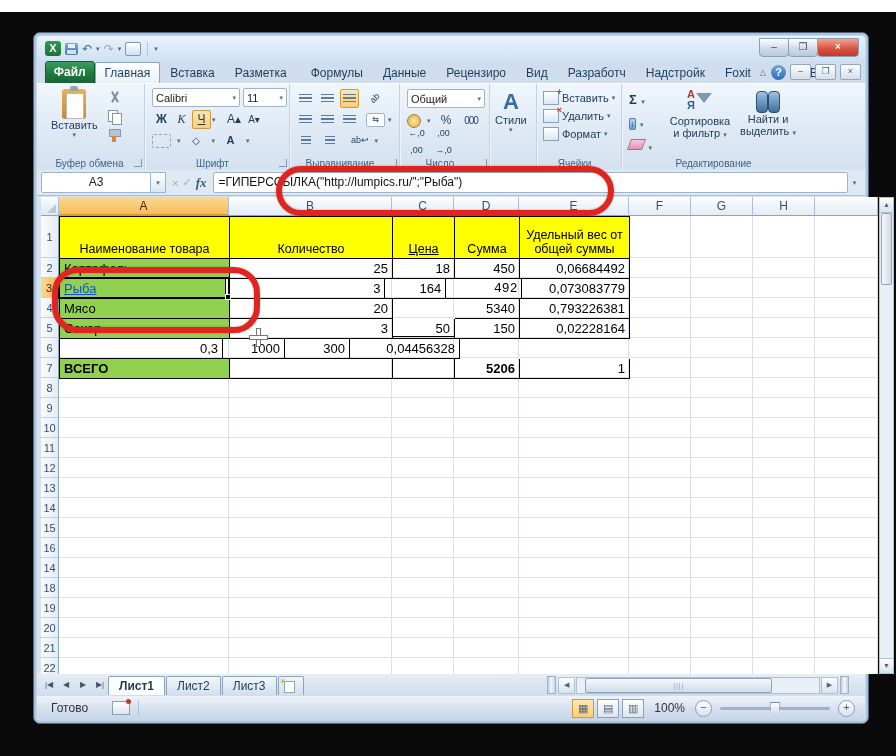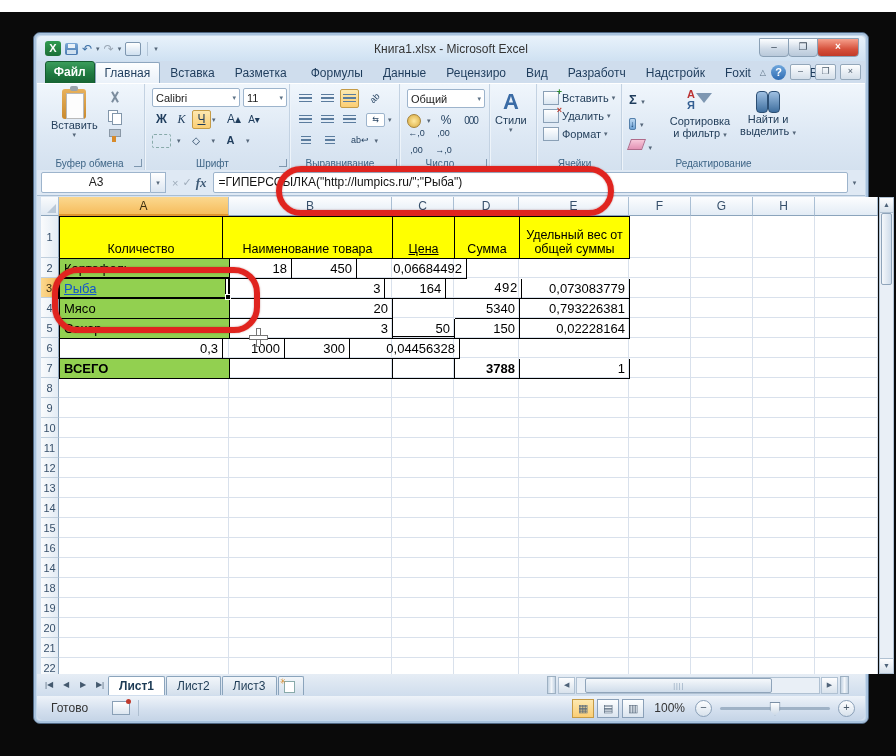--- a/index.html
+++ b/index.html
@@ -205,21 +205,20 @@
         <span class="xl-logo">X</span>
         <span class="save-ic"></span>
         <span class="qbtn">↶</span>
           <span class="mini-arrow">▾</span>
         <span class="qbtn gray">↷</span>
           <span class="mini-arrow">▾</span>
         <span class="gridbtn"></span>
         <span class="qat-sep"></span>
         <span class="mini-arrow">▾</span>
       </div>
-      <div class="title-text">Книга1.xlsx - Microsoft Excel</div>
       <div class="winbtns">
         <span class="wbtn">–</span>
         <span class="wbtn">❐</span>
         <span class="wbtn close">×</span>
       </div>
     </div>
 
     <div class="tabrow">
       <div class="filetab">Файл</div>
       <div class="rtab active">Главная</div>
@@ -694,28 +693,29 @@
             <div class="gcell" style="width: 110px;"></div>
             <div class="gcell" style="width: 62px;"></div>
             <div class="gcell" style="width: 62px;"></div>
             <div class="gcell" style="width: 62px;"></div>
             <div class="gcell" style="width: 63px;"></div>
           </div>
         </div>
 
       <div class="dtable">
         <div class="trow" style="height:42px;">
+          <div class="tcell hdr" style="width:170px;">Наименование товара</div>
           <div class="tcell hdr" style="width:163px;">Количество</div>
-          <div class="tcell hdr" style="width:170px;">Наименование товара</div>
           <div class="tcell hdr" style="width:62px;text-decoration:underline;">Цена</div>
           <div class="tcell hdr" style="width:65px;">Сумма</div>
           <div class="tcell hdr" style="width:110px;">Удельный вес от общей суммы</div>
         </div>
         <div class="trow" style="height:20px;">
           <div class="tcell name" style="width:170px;">Картофель</div>
+          <div class="tcell num" style="width:163px;">25</div>
           <div class="tcell num" style="width:62px;">18</div>
           <div class="tcell num" style="width:65px;">450</div>
           <div class="tcell num" style="width:110px;">0,06684492</div>
         </div>
         <div class="trow" style="height:20px;">
           <div class="tcell name" style="width:170px;">
               <span class="hyper">Рыба</span>
             </div>
           <div class="tcell num" style="width:163px;">3</div>
           <div class="tcell num" style="width:62px;">164</div>
@@ -739,21 +739,21 @@
         <div class="trow" style="height:20px;">
           <div class="tcell num" style="width:163px;">0,3</div>
           <div class="tcell num" style="width:62px;">1000</div>
           <div class="tcell num" style="width:65px;">300</div>
           <div class="tcell num" style="width:110px;">0,04456328</div>
         </div>
         <div class="trow" style="height:20px;">
           <div class="tcell name bold" style="width:170px;">ВСЕГО</div>
           <div class="tcell num" style="width:163px;"></div>
           <div class="tcell num" style="width:62px;"></div>
-          <div class="tcell num bold" style="width:65px;">3788</div>
+          <div class="tcell num bold" style="width:65px;">5206</div>
           <div class="tcell num" style="width:110px;">1</div>
         </div>
       </div>
 
       <div class="a3sel"></div>
       <div class="cursor"></div>
     </div>
 
     <div class="vscroll">
       <div class="vs-btn">▲</div>

